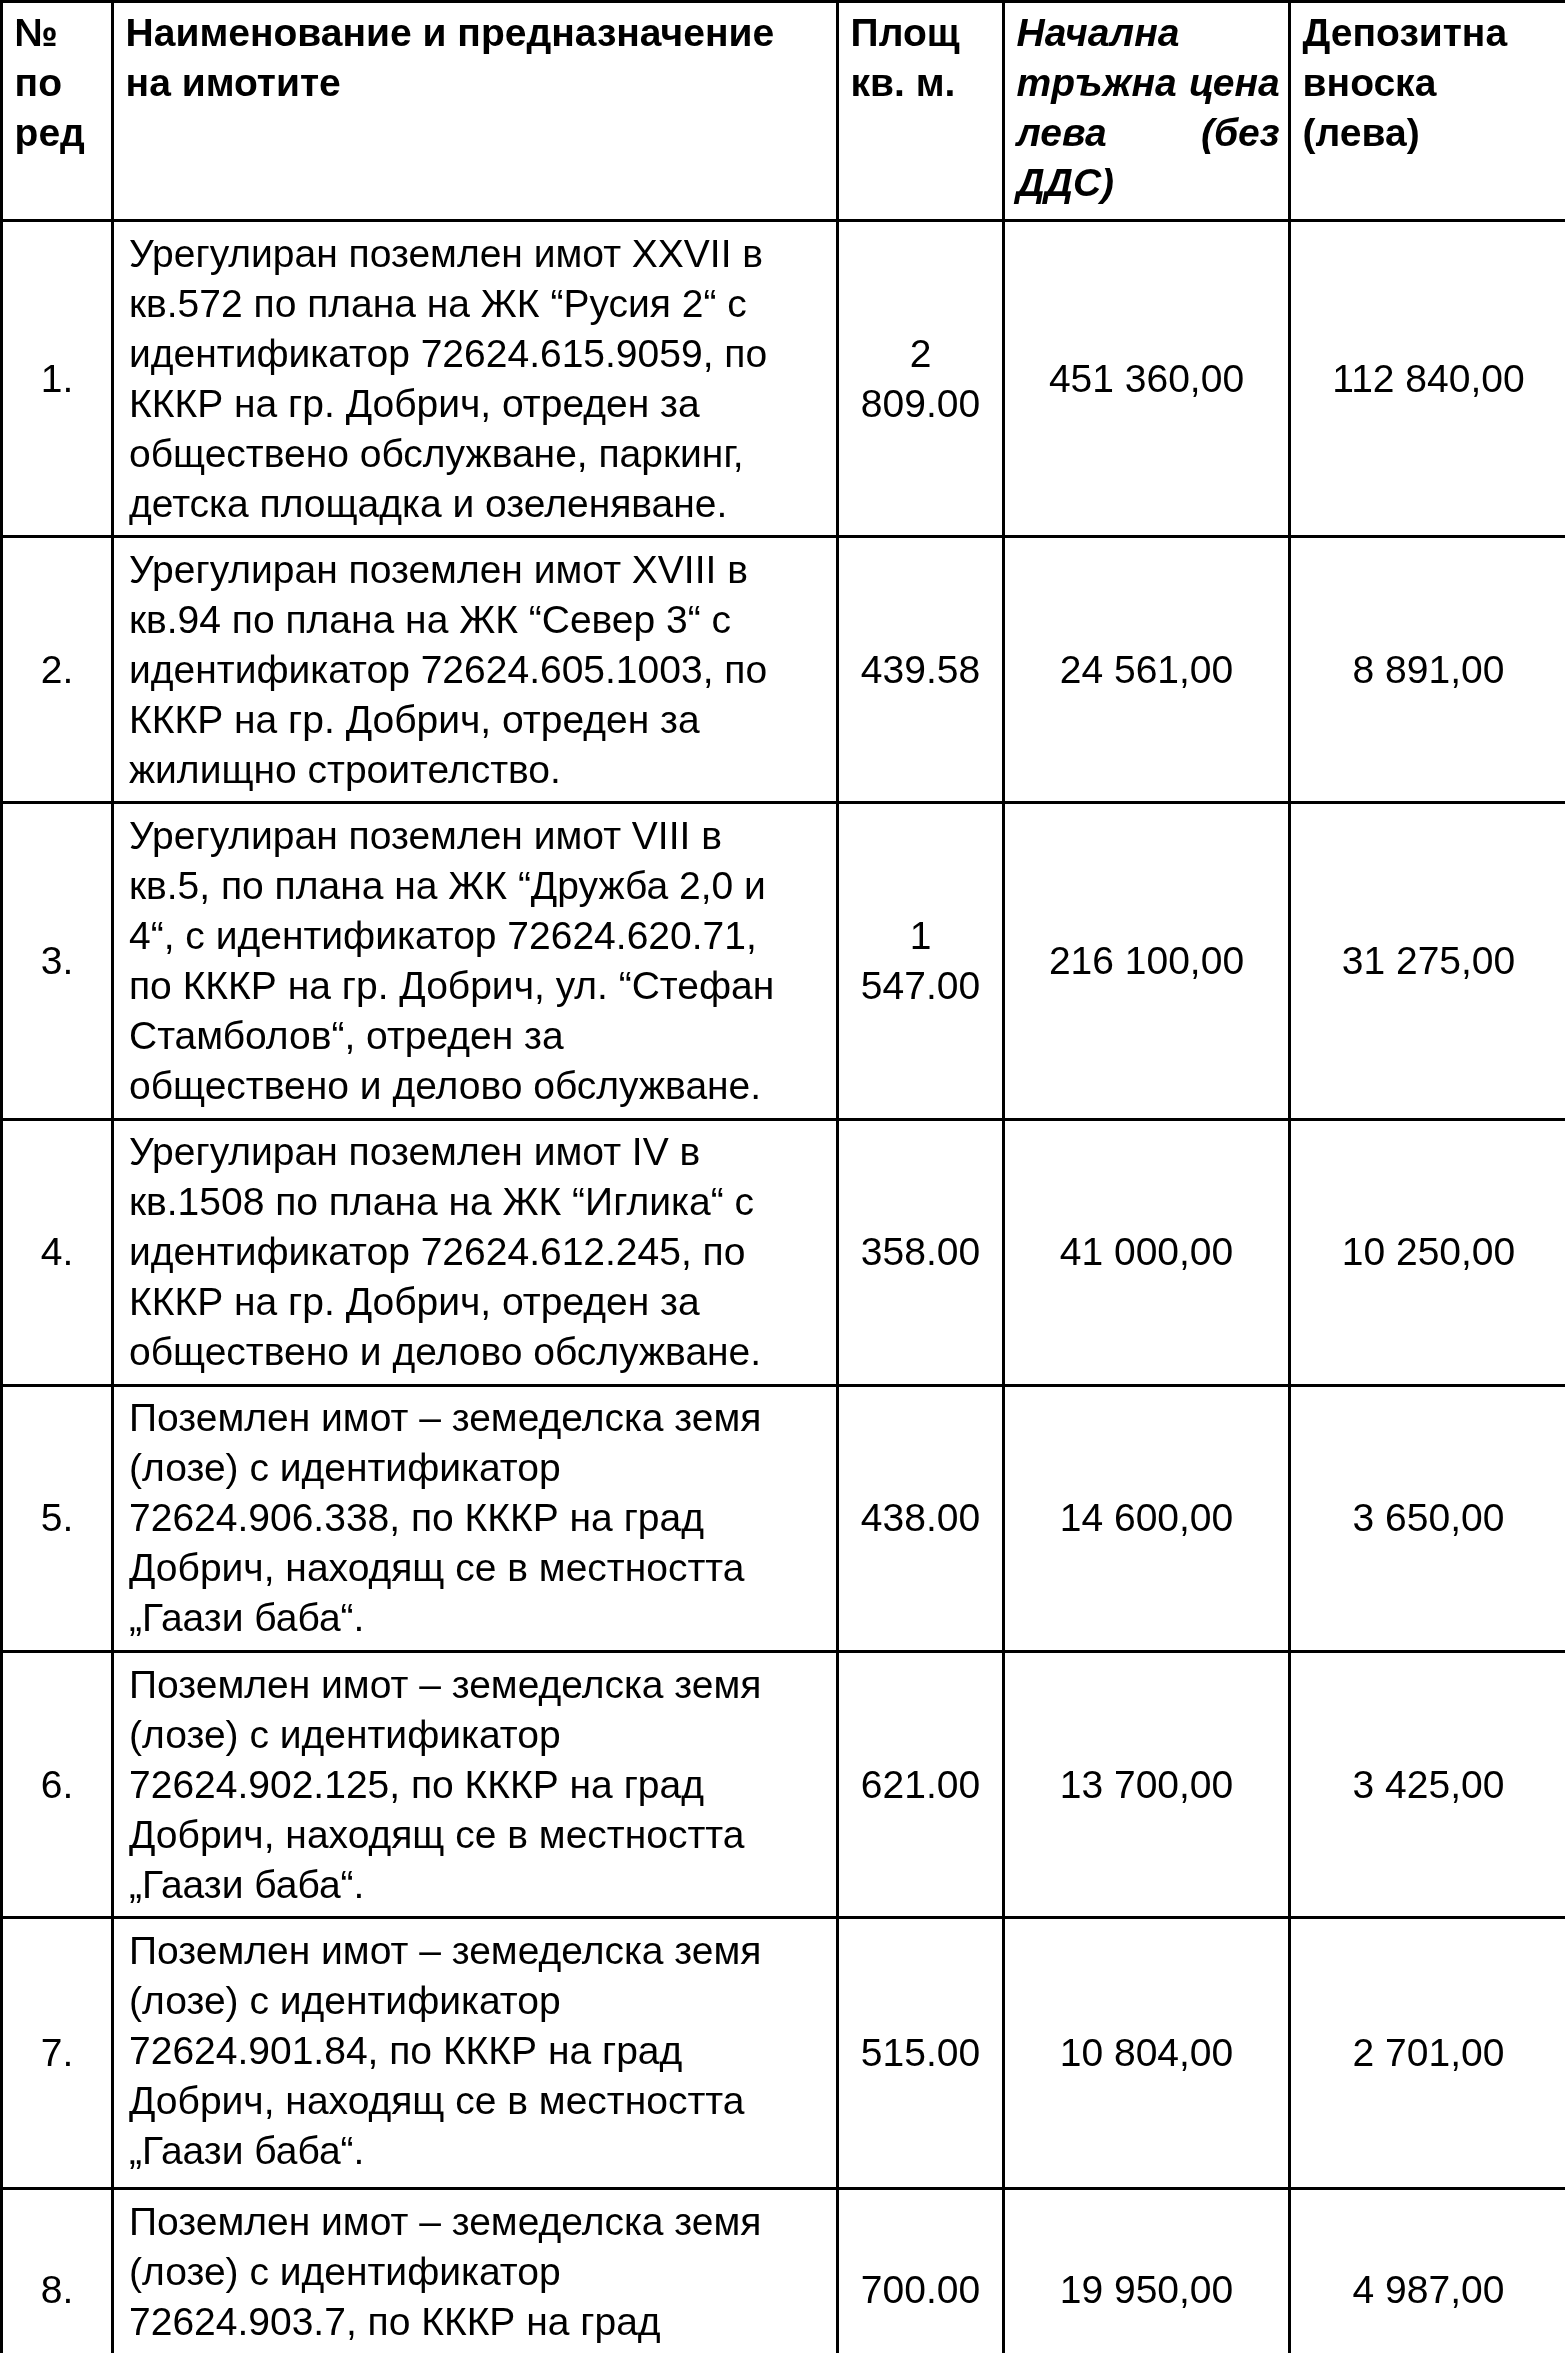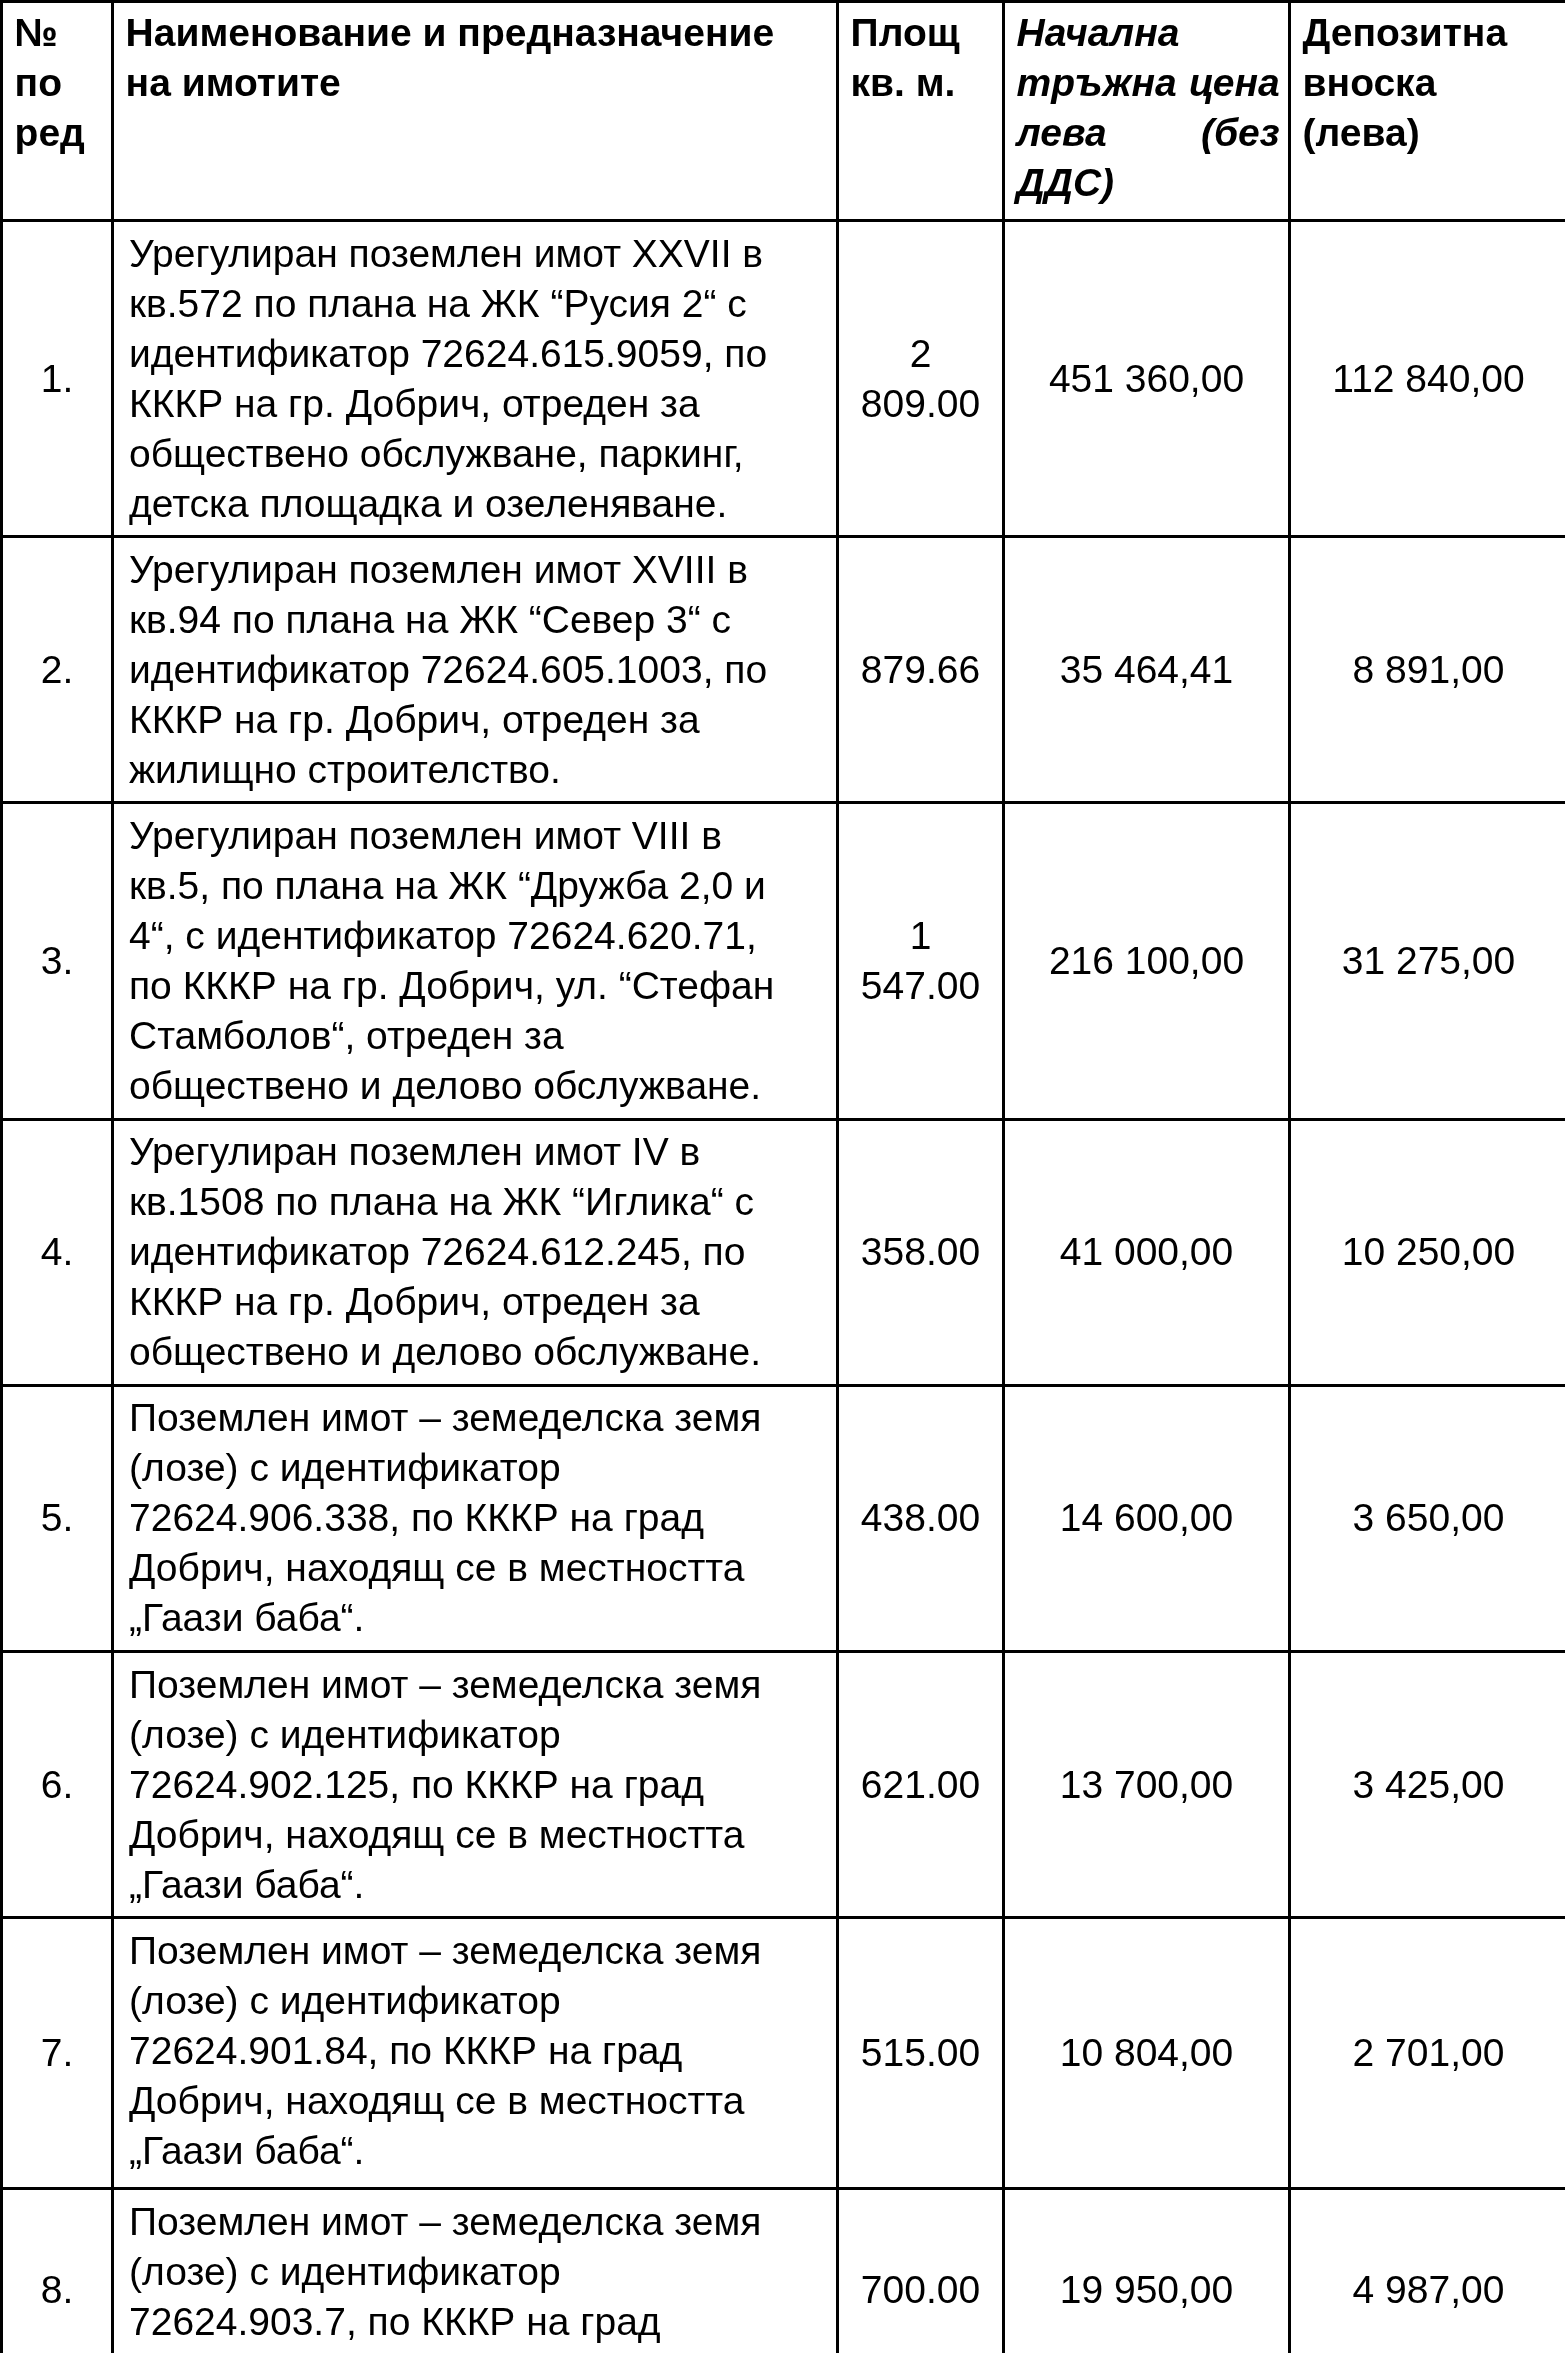--- a/index.html
+++ b/index.html
@@ -90,22 +90,22 @@
       <td class="val">112 840,00</td>
     </tr>
 
     <tr style="height:258px">
       <td class="val">2.</td>
       <td class="desc">Урегулиран поземлен имот XVIII в
 кв.94 по плана на ЖК “Север 3“ с
 идентификатор 72624.605.1003, по
 КККР на гр. Добрич, отреден за
 жилищно строителство.</td>
-      <td class="val">879.66</td>
-      <td class="val">35 464,41</td>
+      <td class="val">439.58</td>
+      <td class="val">24 561,00</td>
       <td class="val">8 891,00</td>
     </tr>
 
     <tr style="height:313px">
       <td class="val">3.</td>
       <td class="desc">Урегулиран поземлен имот VIII в
 кв.5, по плана на ЖК “Дружба 2,0 и
 4“, с идентификатор 72624.620.71,
 по КККР на гр. Добрич, ул. “Стефан
 Стамболов“, отреден за

